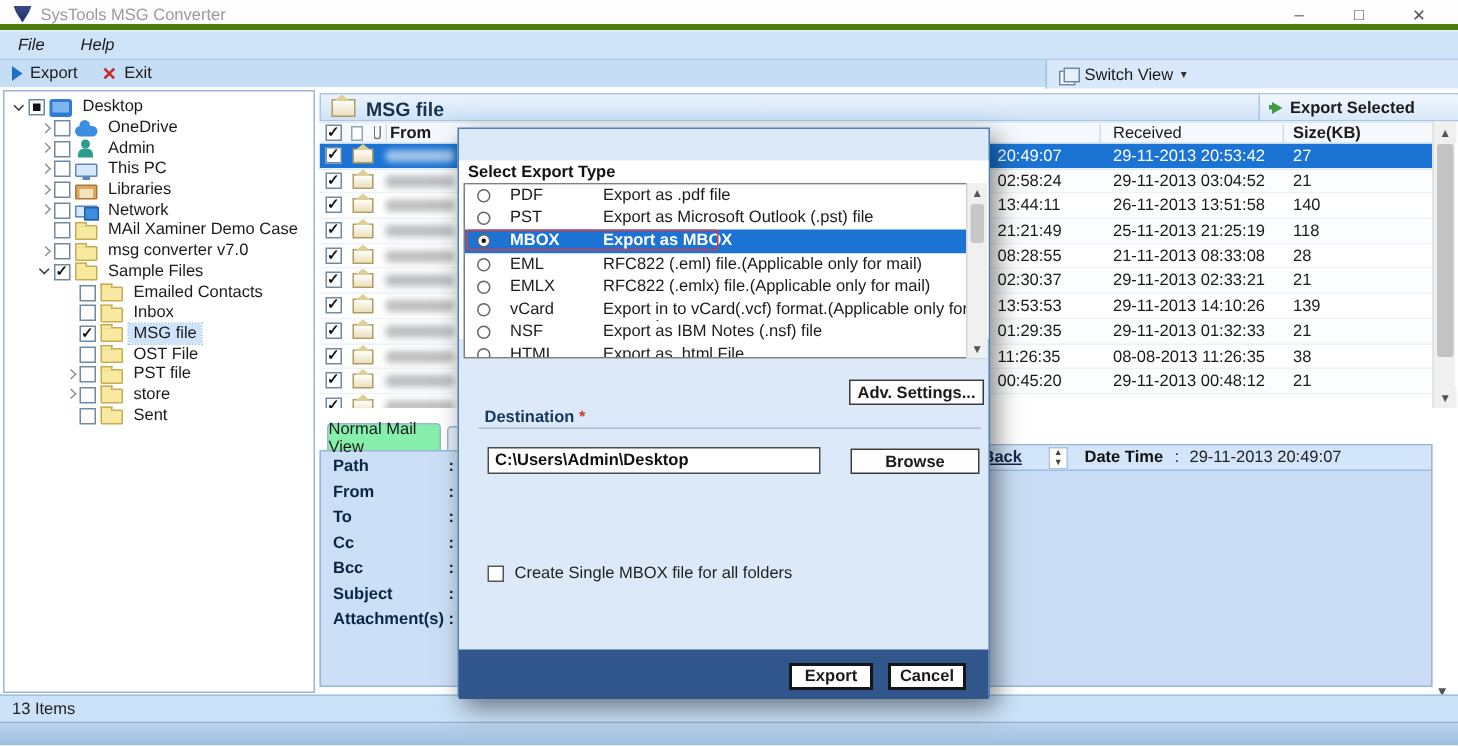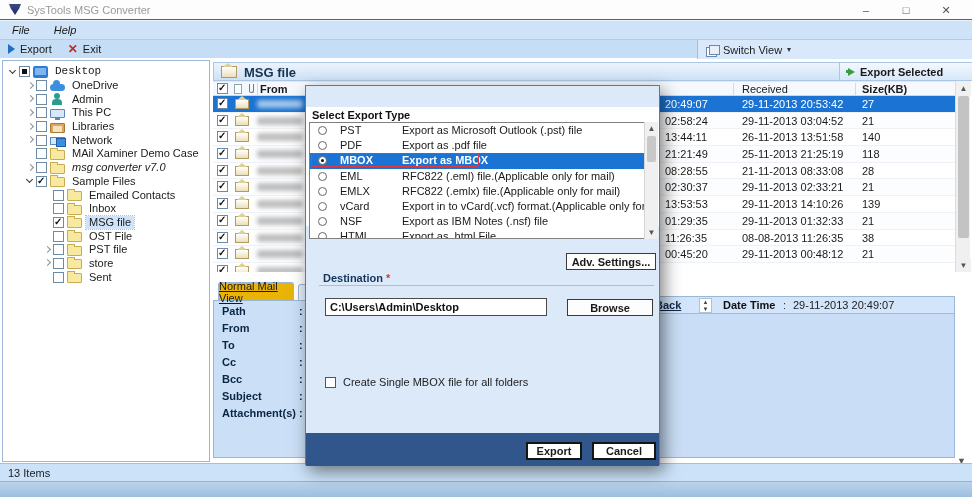--- a/index.html
+++ b/index.html
@@ -1,21 +1,21 @@
 <!DOCTYPE html>
 <html><head>
 <meta charset="utf-8">
 <style>
   * { margin:0; padding:0; box-sizing:border-box; }
   html,body { background:#e6e6e6; }
   body { font-family:"Liberation Sans", sans-serif; }
   #app { position:relative; width:972px; height:497px; background:#fff; overflow:hidden; font-size:11px; color:#1a1a1a; }
 
   
-  .titlebar { position:absolute; left:0; top:0; width:972px; height:20px; background:#fdfdfd; border-bottom:1px solid #4d7c0f; }
+  .titlebar { position:absolute; left:0; top:0; width:972px; height:20px; background:#fdfdfd; border-bottom:4px solid #4d7c0f; }
   .app-logo { position:absolute; left:9px; top:4px; width:12px; height:11px; background:linear-gradient(180deg,#3b4a86,#1c2f6b); clip-path:polygon(0 0,100% 0,85% 40%,50% 100%,15% 40%); }
   .app-title { position:absolute; left:27px; top:4px; color:#9a9a9a; font-size:11px; }
   .win-controls { position:absolute; right:6px; top:0; height:20px; display:flex; }
   .win-btn { width:40px; height:20px; display:flex; align-items:center; justify-content:center; color:#555; font-size:11px; }
 
   
   .menubar { position:absolute; left:0; top:20px; width:972px; height:19px; background:#cfe3f8; border-top:1px solid #e7f1fc; display:flex; align-items:center; }
   .menu-item { padding:0 12px; height:100%; display:flex; align-items:center;font-style:italic; }
 
   
@@ -90,21 +90,21 @@
   .trow.sel { background:#1b74d4; }
   .trow.sel .c-time,.trow.sel .c-recv,.trow.sel .c-size { color:#fff; }
   .trow.sel .blur { background:#cfe0f2; }
   
   .vscroll { position:absolute; left:955px; top:81px; width:15px; height:191px; background:#f0f0f0; border-left:1px solid #dcdcdc; }
   .vs-up,.vs-down { position:absolute; left:0; width:15px; height:14px; color:#555; font-size:8px; display:flex; align-items:center; justify-content:center; background:#f0f0f0; }
   .vs-up { top:0; } .vs-down { bottom:0; }
   .vs-thumb { position:absolute; left:2px; top:15px; width:11px; height:142px; background:#c3c3c3; border-radius:2px; }
 
   
-  .preview-tab { position:absolute; left:218px; top:282px; width:76px; height:18px; background:#eab308; border:1px solid #9ab8d6; border-bottom:none; border-radius:3px 3px 0 0; display:flex; align-items:center; justify-content:center; z-index:2;text-decoration:underline; }
+  .preview-tab { position:absolute; left:218px; top:282px; width:76px; height:18px; background:#86efac; border:1px solid #9ab8d6; border-bottom:none; border-radius:3px 3px 0 0; display:flex; align-items:center; justify-content:center; z-index:2; }
   .preview-tab2 { position:absolute; left:298px; top:284px; width:40px; height:16px; background:#e8eff8; border:1px solid #9ab8d6; border-bottom:none; border-radius:3px 3px 0 0; z-index:1; }
   .preview-left { position:absolute; left:213px; top:300px; width:442px; height:158px; background:#cbe0f7; border:1px solid #9ab8d6; padding-top:2px; }
   .pfrow { position:relative; height:17px; }
   .pf-label { position:absolute; left:8px; top:2px; font-weight:bold; color:#0b2545; }
   .pf-sep { position:absolute; left:85px; top:2px; font-weight:bold; color:#0b2545; }
   .preview-right { position:absolute; left:650px; top:296px; width:305px; height:162px; background:#c9def6; border:1px solid #9ab8d6; }
   .pr-header { position:absolute; left:0; top:0; width:100%; height:17px; background:#d2e5fa; border-bottom:1px solid #9cbede; }
   .back-link { position:absolute; left:4px; top:2px; text-decoration:underline; color:#12284a; font-weight:bold; }
   .spinner { position:absolute; left:48px; top:1px; width:13px; height:15px; background:#fff; border:1px solid #aac4de; color:#444; font-size:6px; line-height:7px; text-align:center; }
   .dt-label { position:absolute; left:72px; top:2px; font-weight:bold; color:#111; }
@@ -142,21 +142,21 @@
   .dest-star { color:#d43a2a; font-weight:bold; }
   .dest-rule { position:absolute; left:13px; top:199px; width:335px; height:1px; background:#aebecf; }
   .dest-input { position:absolute; left:19px; top:212px; width:222px; height:18px; background:#fff; border:1px solid #4a4a4a; font-family:"Liberation Sans",sans-serif; font-size:11px; font-weight:bold; padding:0 4px; color:#111; }
   .browse-btn { position:absolute; left:261px; top:213px; width:86px; height:17px; background:#fdfdfd; border:1px solid #3a3a3a; font-weight:bold; display:flex; align-items:center; justify-content:center; }
   .single-row { position:absolute; left:19px; top:290px; display:flex; align-items:center; gap:7px; }
   .single-cb { width:11px; height:11px; border:1px solid #555; background:#fff; }
   .single-label { font-weight:normal; color:#222; }
   .dlg-footer { position:absolute; left:0; top:347px; width:100%; height:33px; background:#30568b; }
   .dlg-btn { position:absolute; top:9px; height:18px; background:#fff; border:2px solid #151515; font-weight:bold; font-size:11px; display:flex; align-items:center; justify-content:center; }
   .btn-export { left:220px; width:56px; }
-  .btn-cancel { left:286px; width:64px; }
+  .btn-cancel { left:286px; width:52px; }
 </style>
 </head>
 <body>
 
 <div id="app">
 
   <div class="titlebar">
     <span class="app-logo"></span>
     <span class="app-title">SysTools MSG Converter</span>
     <div class="win-controls">
@@ -182,21 +182,21 @@
     </span>
     <div class="toolbar-right">
       <span class="sw-icon"></span>
       <span>Switch View</span>
       <span class="caret-down">▾</span>
     </div>
   </div>
 
   <div class="tree-panel">
 
-      <div class="titem" style="padding-left: 4px; font-family: Liberation Mono, monospace;">
+      <div class="titem" style="padding-left: 4px;">
         <span class="exp m-down"></span>
         <span class="cb m-partial"></span>
         <span class="ti m-desktop"></span>
         <span class="tlabel">Desktop</span>
       </div>
 
       <div class="titem" style="padding-left: 21px;">
         <span class="exp m-right"></span>
         <span class="cb m-unchecked"></span>
         <span class="ti m-cloud"></span>
@@ -231,21 +231,21 @@
         <span class="tlabel">Network</span>
       </div>
 
       <div class="titem" style="padding-left: 21px;">
         <span class="exp m-none"></span>
         <span class="cb m-unchecked"></span>
         <span class="ti m-folder"></span>
         <span class="tlabel">MAil Xaminer Demo Case</span>
       </div>
 
-      <div class="titem" style="padding-left: 21px; font-style: italic;">
+      <div class="titem" style="padding-left: 21px;">
         <span class="exp m-right"></span>
         <span class="cb m-unchecked"></span>
         <span class="ti m-folder"></span>
         <span class="tlabel">msg converter v7.0</span>
       </div>
 
       <div class="titem" style="padding-left: 21px;">
         <span class="exp m-down"></span>
         <span class="cb m-checked"></span>
         <span class="ti m-folder"></span>
@@ -491,29 +491,29 @@
   <div class="bottom-strip"></div>
 
   <div class="dialog">
     <div class="dlg-white"></div>
     <span class="dlg-section-label">Select Export Type</span>
 
     <div class="dlg-list">
 
         <div class="opt">
           <span class="radio"></span>
+          <span class="o-name">PDF</span>
+          <span class="o-desc">Export as .pdf file</span>
+
+        </div>
+
+        <div class="opt">
+          <span class="radio"></span>
           <span class="o-name">PST</span>
           <span class="o-desc">Export as Microsoft Outlook (.pst) file</span>
-
-        </div>
-
-        <div class="opt">
-          <span class="radio"></span>
-          <span class="o-name">PDF</span>
-          <span class="o-desc">Export as .pdf file</span>
 
         </div>
 
         <div class="opt sel">
           <span class="radio"></span>
           <span class="o-name">MBOX</span>
           <span class="o-desc">Export as MBOX</span>
           <span class="red-box"></span>
         </div>
 

